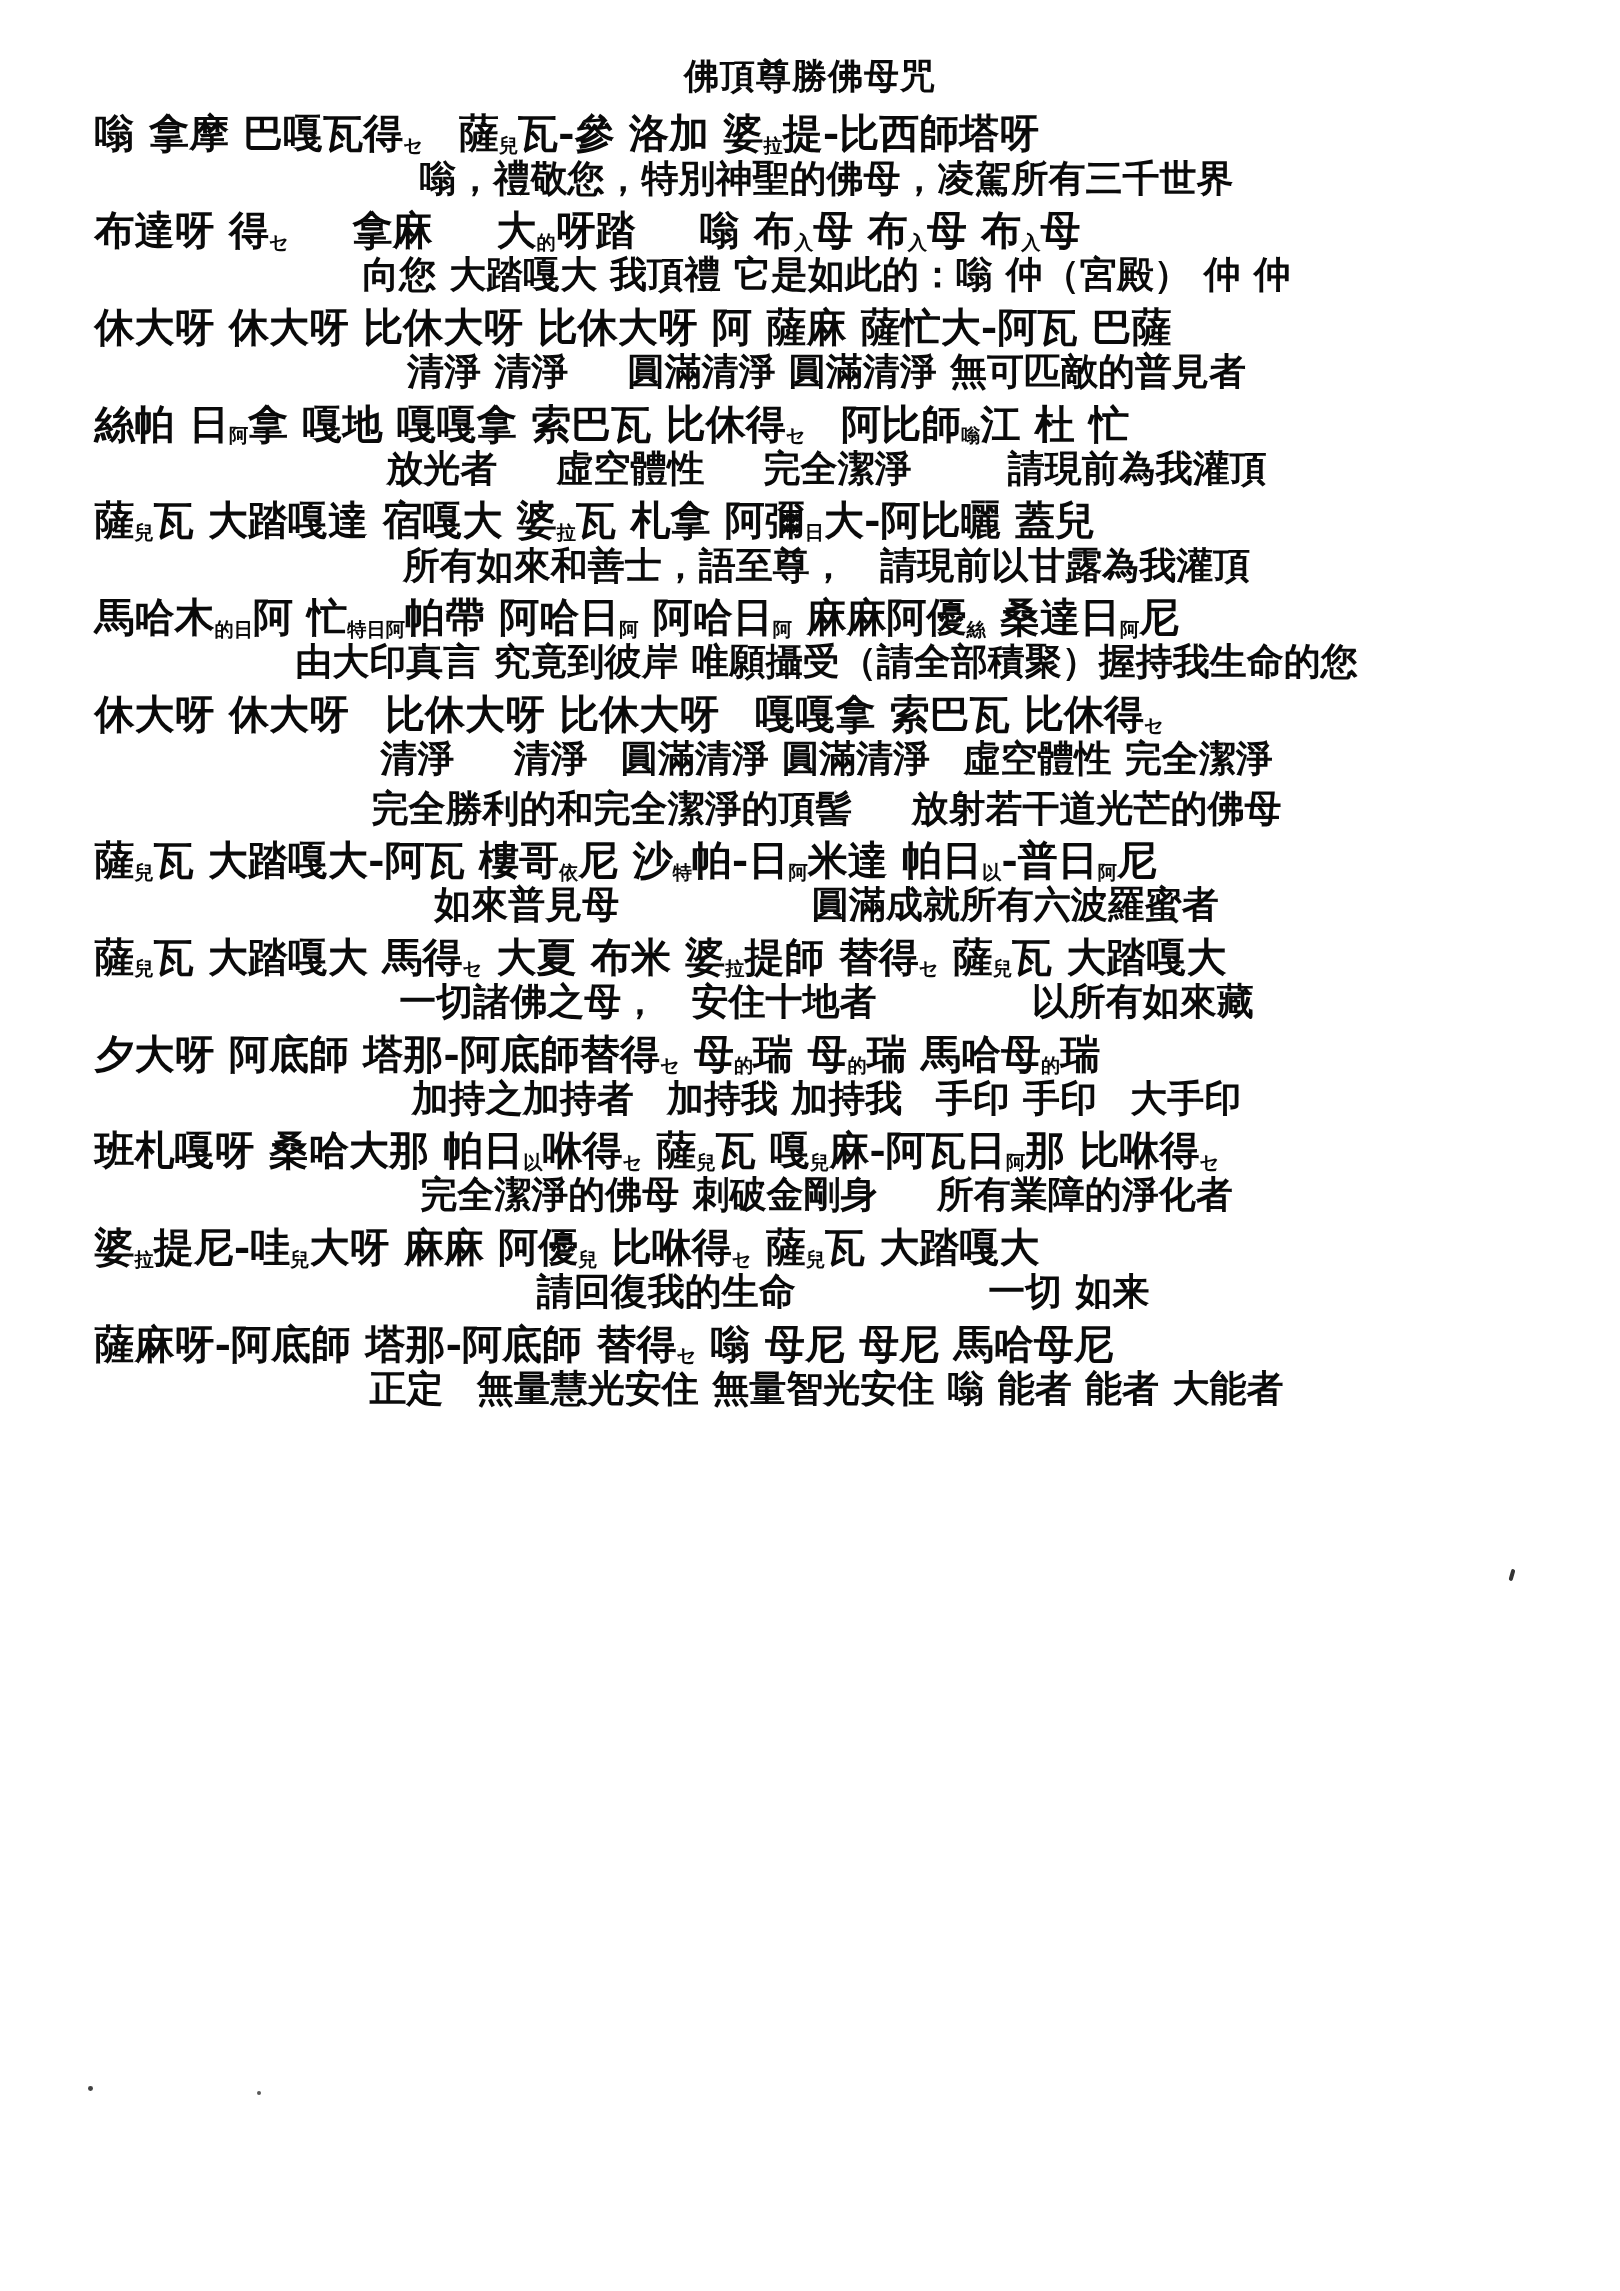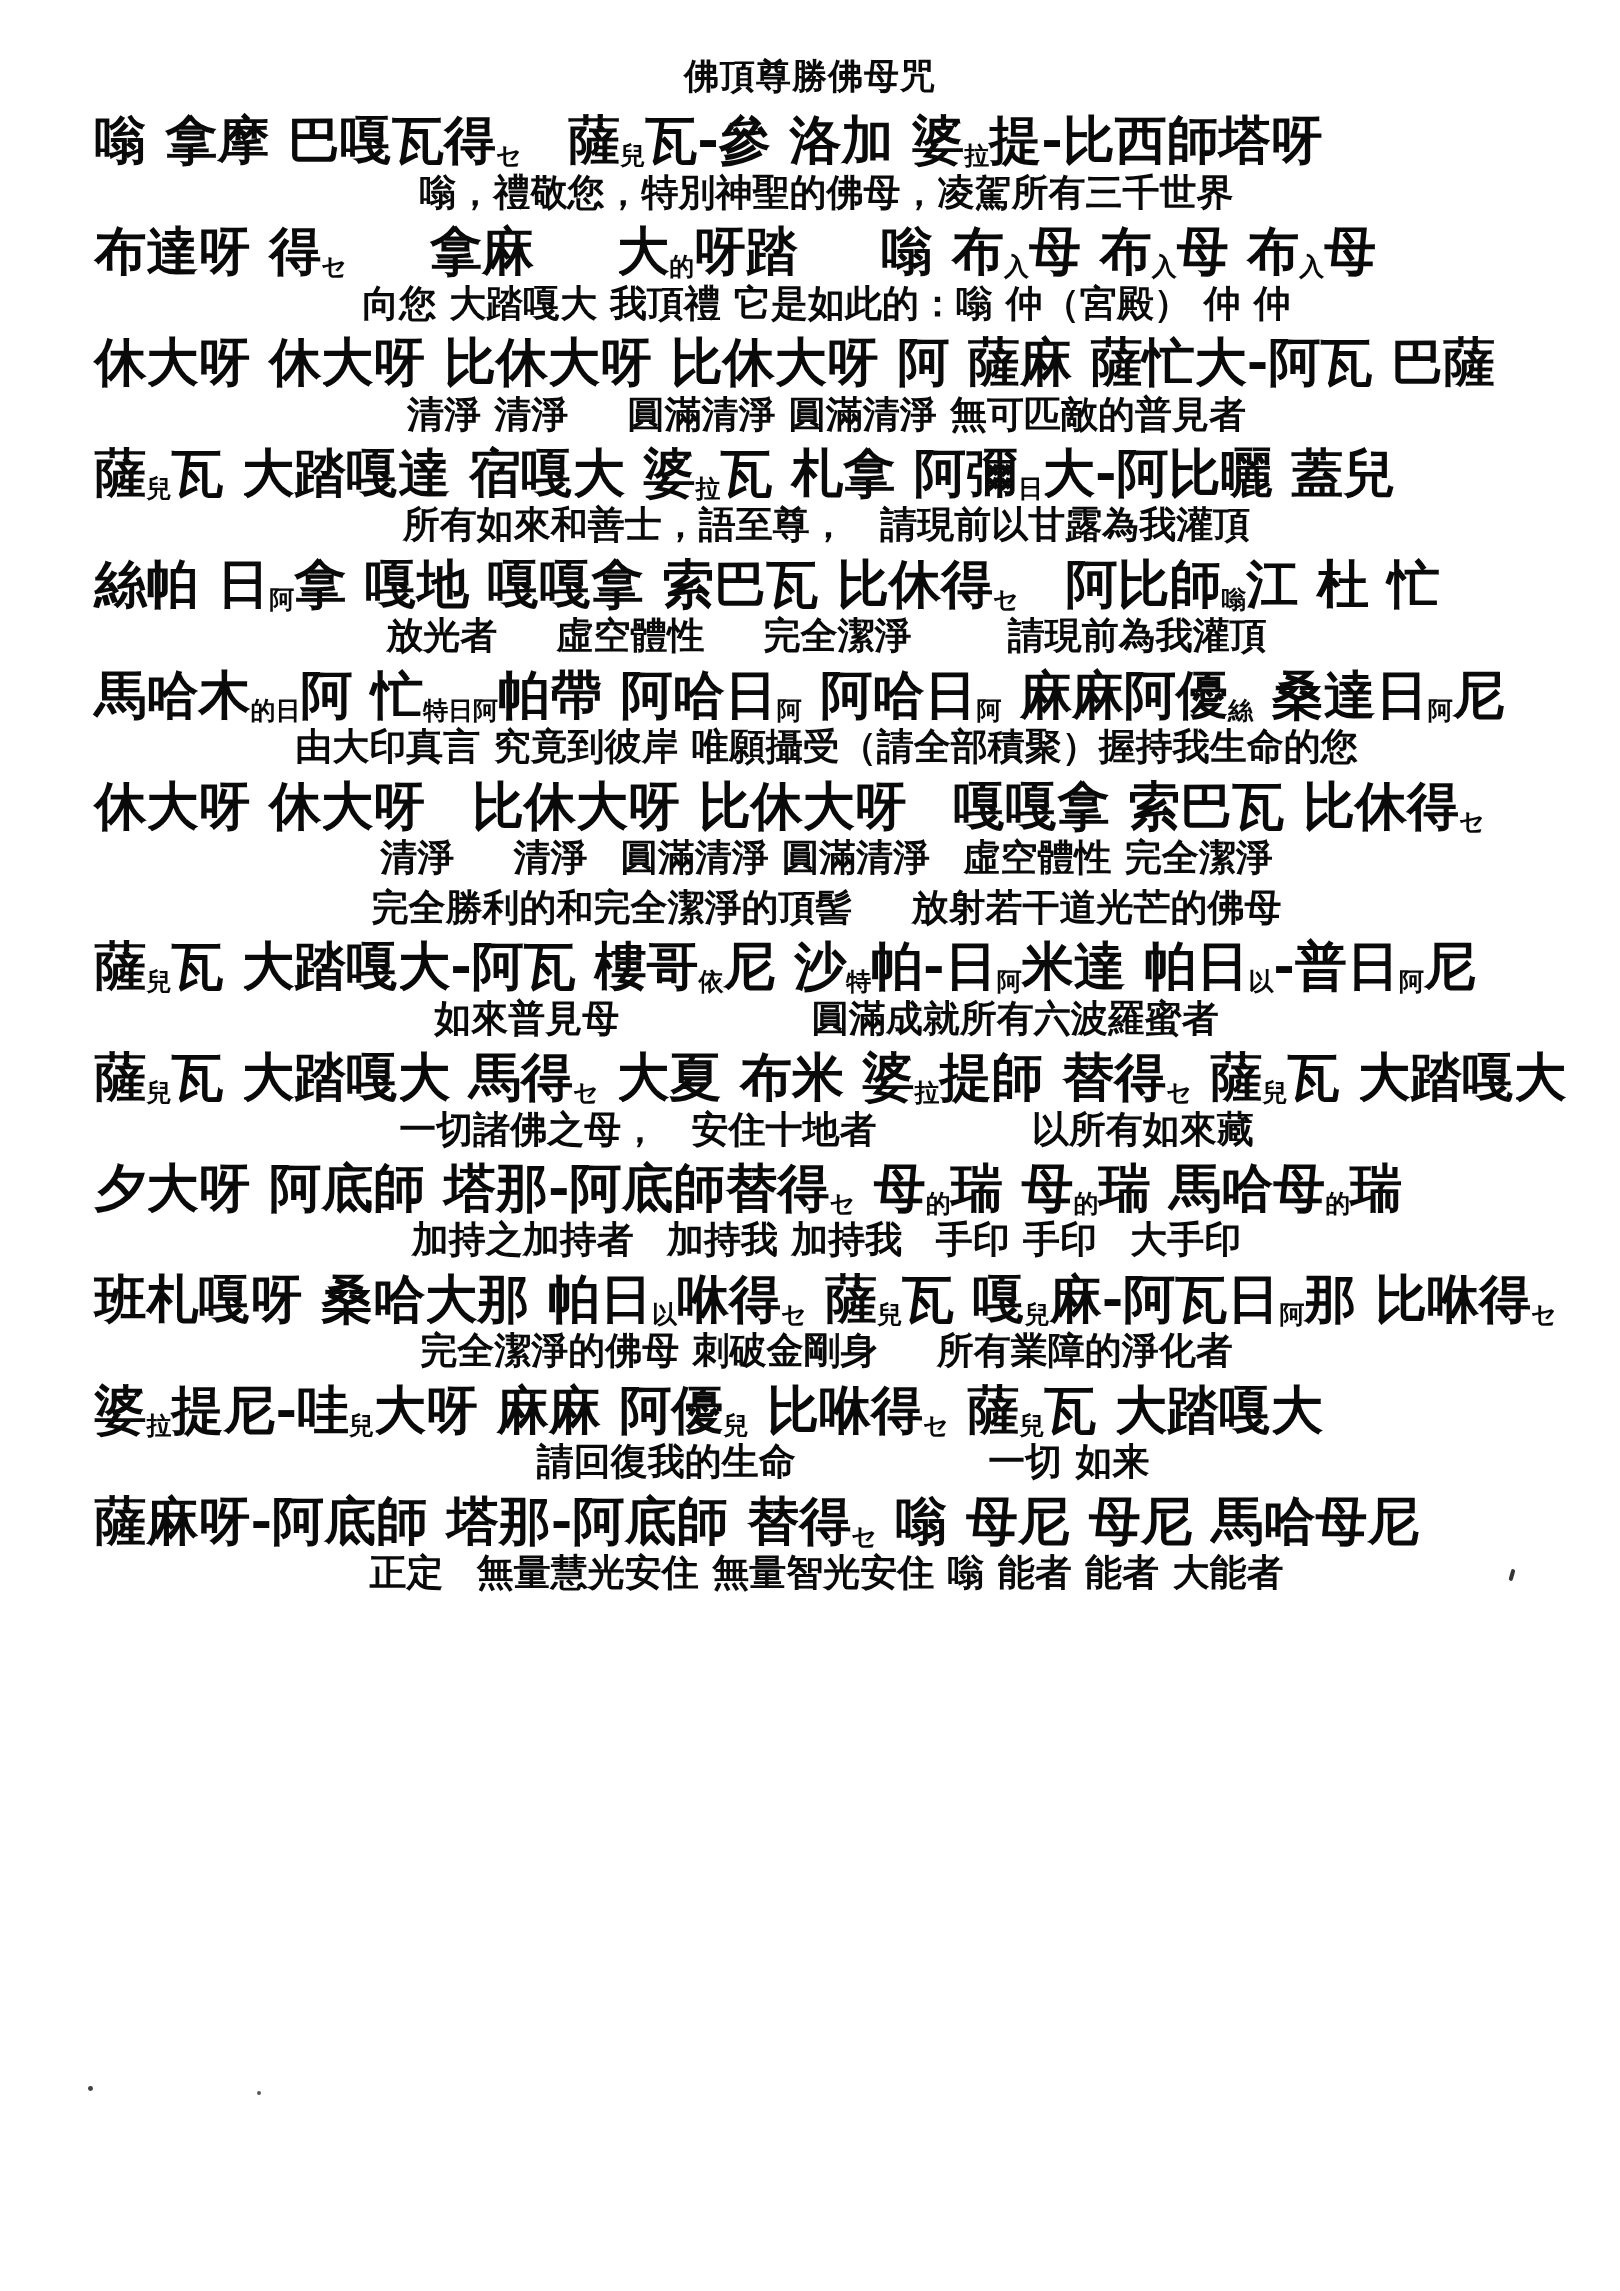--- a/index.html
+++ b/index.html
@@ -36,21 +36,21 @@
   }
   .couplet {
     margin-bottom: 5.9px;
   }
   .line {
     white-space: nowrap;
     line-height: 1.18;
   }
   
   .line.translit {
-    font-size: 52px;
+    font-size: 40px;
     font-weight: 700;
     letter-spacing: 0px;
     padding-left: 25.5px;
   }
   
   .line.meaning {
     font-size: 37px;
     font-weight: 700;
     letter-spacing: 0px;
     padding-left: 33px;
@@ -117,30 +117,30 @@
 
     <div class="couplet">
       <div class="line translit">
         休大呀<span class="sp1"></span>休大呀<span class="sp1"></span>比休大呀<span class="sp1"></span>比休大呀<span class="sp1"></span>阿<span class="sp1"></span>薩麻<span class="sp1"></span>薩忙大-阿瓦<span class="sp1"></span>巴薩
       </div>
       <div class="line meaning">清淨<span class="sp1"></span>清淨<span class="sp3"></span>圓滿清淨<span class="sp1"></span>圓滿清淨<span class="sp1"></span>無可匹敵的普見者</div>
     </div>
 
     <div class="couplet">
       <div class="line translit">
+        絲帕<span class="sp1"></span>日<span class="sub">阿</span>拿<span class="sp1"></span>嘎地<span class="sp1"></span>嘎嘎拿<span class="sp1"></span>索巴瓦<span class="sp1"></span>比休得<span class="sub">セ</span><span class="sp2"></span>阿比師<span class="sub">嗡</span>江<span class="sp1"></span>杜<span class="sp1"></span>忙
+      </div>
+      <div class="line meaning">放光者<span class="sp3"></span>虛空體性<span class="sp3"></span>完全潔淨<span class="sp4"></span>請現前為我灌頂</div>
+    </div>
+
+    <div class="couplet">
+      <div class="line translit">
         薩<span class="sub">兒</span>瓦<span class="sp1"></span>大踏嘎達<span class="sp1"></span>宿嘎大<span class="sp1"></span>婆<span class="sub">拉</span>瓦<span class="sp1"></span>札拿<span class="sp1"></span>阿彌<span class="sub">日</span>大-阿比曬<span class="sp1"></span>蓋兒
       </div>
       <div class="line meaning">所有如來和善士，語至尊，<span class="sp2"></span>請現前以甘露為我灌頂</div>
-    </div>
-
-    <div class="couplet">
-      <div class="line translit">
-        絲帕<span class="sp1"></span>日<span class="sub">阿</span>拿<span class="sp1"></span>嘎地<span class="sp1"></span>嘎嘎拿<span class="sp1"></span>索巴瓦<span class="sp1"></span>比休得<span class="sub">セ</span><span class="sp2"></span>阿比師<span class="sub">嗡</span>江<span class="sp1"></span>杜<span class="sp1"></span>忙
-      </div>
-      <div class="line meaning">放光者<span class="sp3"></span>虛空體性<span class="sp3"></span>完全潔淨<span class="sp4"></span>請現前為我灌頂</div>
     </div>
 
     <div class="couplet">
       <div class="line translit">
         馬哈木<span class="sub">的</span><span class="sub">日</span>阿<span class="sp1"></span>忙<span class="sub">特</span><span class="sub">日</span><span class="sub">阿</span>帕帶<span class="sp1"></span>阿哈日<span class="sub">阿</span><span class="sp1"></span>阿哈日<span class="sub">阿</span><span class="sp1"></span>麻麻阿優<span class="sub">絲</span><span class="sp1"></span>桑達日<span class="sub">阿</span>尼
       </div>
       <div class="line meaning">由大印真言<span class="sp1"></span>究竟到彼岸<span class="sp1"></span>唯願攝受（請全部積聚）握持我生命的您</div>
     </div>
 
     <div class="couplet">

